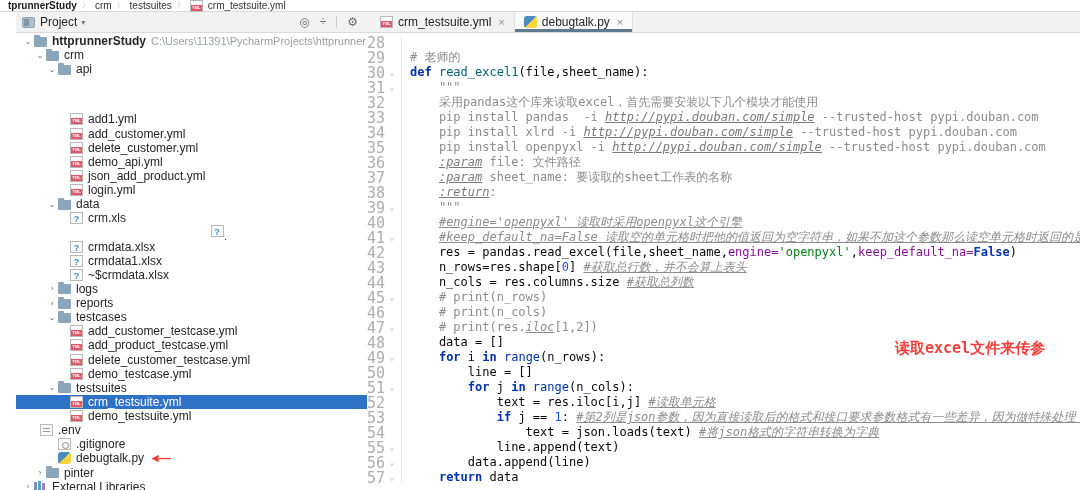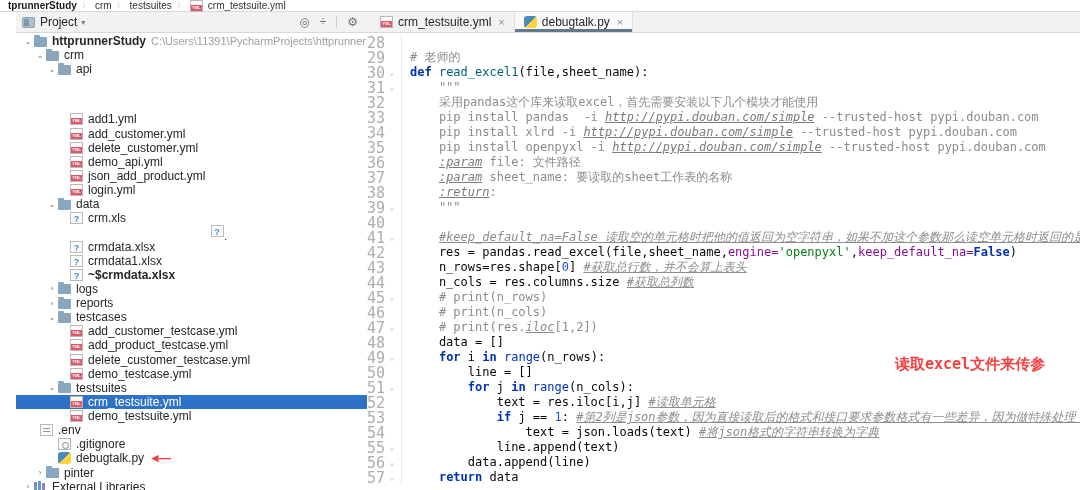--- a/index.html
+++ b/index.html
@@ -177,21 +177,21 @@
       <div class="row" style="padding-left: 42px;">
         <span class="slot"></span>
         <span class="ticon i-page i-xls"></span>
         <span class="label">crmdata.xlsx</span>
       </div>
       <div class="row" style="padding-left: 42px;">
         <span class="slot"></span>
         <span class="ticon i-page i-xls"></span>
         <span class="label">crmdata1.xlsx</span>
       </div>
-      <div class="row" style="padding-left: 42px; font-weight: bold;">
+      <div class="row" style="padding-left: 42px;">
         <span class="slot"></span>
         <span class="ticon i-page i-xls"></span>
         <span class="label">~$crmdata.xlsx</span>
       </div>
       <div class="row" style="padding-left: 30px;">
         <span class="chev">›</span>
         <span class="ticon i-folder"></span>
         <span class="label">logs</span>
       </div>
       <div class="row" style="padding-left: 30px;">
@@ -295,33 +295,33 @@
       <div class="cline"><span class="ln">30</span><span class="fold">⌄</span><span class="ctext"><span class="tk-k">def </span><span class="tk-f">read_excel1</span><span class="tk-p">(file,sheet_name):</span></span></div>
       <div class="cline"><span class="ln">31</span><span class="fold">⌄</span><span class="ctext"><span class="tk-c">    """</span></span></div>
       <div class="cline"><span class="ln">32</span><span class="fold"></span><span class="ctext"><span class="tk-c">    采用pandas这个库来读取excel，首先需要安装以下几个模块才能使用</span></span></div>
       <div class="cline"><span class="ln">33</span><span class="fold"></span><span class="ctext"><span class="tk-c">    pip install pandas  -i </span><span class="tk-du">http://pypi.douban.com/simple</span><span class="tk-c"> --trusted-host pypi.douban.com</span></span></div>
       <div class="cline"><span class="ln">34</span><span class="fold"></span><span class="ctext"><span class="tk-c">    pip install xlrd -i </span><span class="tk-du">http://pypi.douban.com/simple</span><span class="tk-c"> --trusted-host pypi.douban.com</span></span></div>
       <div class="cline"><span class="ln">35</span><span class="fold"></span><span class="ctext"><span class="tk-c">    pip install openpyxl -i </span><span class="tk-du">http://pypi.douban.com/simple</span><span class="tk-c"> --trusted-host pypi.douban.com</span></span></div>
       <div class="cline"><span class="ln">36</span><span class="fold"></span><span class="ctext"><span class="tk-c">    </span><span class="tk-du">:param</span><span class="tk-c"> file: 文件路径</span></span></div>
       <div class="cline"><span class="ln">37</span><span class="fold"></span><span class="ctext"><span class="tk-c">    </span><span class="tk-du">:param</span><span class="tk-c"> sheet_name: 要读取的sheet工作表的名称</span></span></div>
       <div class="cline"><span class="ln">38</span><span class="fold"></span><span class="ctext"><span class="tk-c">    </span><span class="tk-du">:return</span><span class="tk-c">:</span></span></div>
       <div class="cline"><span class="ln">39</span><span class="fold">⌄</span><span class="ctext"><span class="tk-c">    """</span></span></div>
-      <div class="cline"><span class="ln">40</span><span class="fold"></span></div>
+      <div class="cline"><span class="ln">40</span><span class="fold"></span><span class="ctext"><span class="tk-c">    </span><span class="tk-cu">#engine='openpyxl' 读取时采用openpyxl这个引擎</span></span></div>
       <div class="cline"><span class="ln">41</span><span class="fold">⌄</span><span class="ctext"><span class="tk-c">    </span><span class="tk-cu">#keep_default_na=False 读取空的单元格时把他的值返回为空字符串，如果不加这个参数那么读空单元格时返回的是nan</span></span></div>
       <div class="cline"><span class="ln">42</span><span class="fold"></span><span class="ctext"><span class="tk-p">    res = pandas.read_excel(file,sheet_name,</span><span class="tk-a">engine=</span><span class="tk-s">'openpyxl'</span><span class="tk-p">,</span><span class="tk-a">keep_default_na=</span><span class="tk-k">False</span><span class="tk-p">)</span></span></div>
       <div class="cline"><span class="ln">43</span><span class="fold"></span><span class="ctext"><span class="tk-p">    n_rows=res.shape[</span><span class="tk-n">0</span><span class="tk-p">] </span><span class="tk-cu">#获取总行数，并不会算上表头</span></span></div>
       <div class="cline"><span class="ln">44</span><span class="fold"></span><span class="ctext"><span class="tk-p">    n_cols = res.columns.size </span><span class="tk-cu">#获取总列数</span></span></div>
       <div class="cline"><span class="ln">45</span><span class="fold">⌄</span><span class="ctext"><span class="tk-c">    # print(n_rows)</span></span></div>
       <div class="cline"><span class="ln">46</span><span class="fold"></span><span class="ctext"><span class="tk-c">    # print(n_cols)</span></span></div>
       <div class="cline"><span class="ln">47</span><span class="fold">⌄</span><span class="ctext"><span class="tk-c">    # print(res.</span><span class="tk-cu">iloc</span><span class="tk-c">[1,2])</span></span></div>
       <div class="cline"><span class="ln">48</span><span class="fold"></span><span class="ctext"><span class="tk-p">    data = []</span></span></div>
       <div class="cline"><span class="ln">49</span><span class="fold">⌄</span><span class="ctext"><span class="tk-p">    </span><span class="tk-k">for</span><span class="tk-p"> i </span><span class="tk-k">in</span><span class="tk-p"> </span><span class="tk-b">range</span><span class="tk-p">(n_rows):</span></span></div>
       <div class="cline"><span class="ln">50</span><span class="fold"></span><span class="ctext"><span class="tk-p">        line = []</span></span></div>
       <div class="cline"><span class="ln">51</span><span class="fold">⌄</span><span class="ctext"><span class="tk-p">        </span><span class="tk-k">for</span><span class="tk-p"> j </span><span class="tk-k">in</span><span class="tk-p"> </span><span class="tk-b">range</span><span class="tk-p">(n_cols):</span></span></div>
       <div class="cline"><span class="ln">52</span><span class="fold"></span><span class="ctext"><span class="tk-p">            text = res.iloc[i,j] </span><span class="tk-cu">#读取单元格</span></span></div>
       <div class="cline"><span class="ln">53</span><span class="fold"></span><span class="ctext"><span class="tk-p">            </span><span class="tk-k">if</span><span class="tk-p"> j == </span><span class="tk-n">1</span><span class="tk-p">: </span><span class="tk-cu">#第2列是json参数，因为直接读取后的格式和接口要求参数格式有一些差异，因为做特殊处理，将读到json字符串转换为字典</span></span></div>
       <div class="cline"><span class="ln">54</span><span class="fold"></span><span class="ctext"><span class="tk-p">                text = json.loads(text) </span><span class="tk-cu">#将json格式的字符串转换为字典</span></span></div>
       <div class="cline"><span class="ln">55</span><span class="fold">⌄</span><span class="ctext"><span class="tk-p">            line.append(text)</span></span></div>
       <div class="cline"><span class="ln">56</span><span class="fold">⌄</span><span class="ctext"><span class="tk-p">        data.append(line)</span></span></div>
       <div class="cline"><span class="ln">57</span><span class="fold">⌄</span><span class="ctext"><span class="tk-p">    </span><span class="tk-k">return</span><span class="tk-p"> data</span></span></div>
-      <div class="annotation" style="left: 528px; top: 306px; color: rgb(249, 62, 62); margin-top: 16px;">读取excel文件来传参</div>
+      <div class="annotation" style="left: 528px; top: 306px; color: rgb(249, 62, 62);">读取excel文件来传参</div>
     </div>
 </div>
 
 </body></html>

